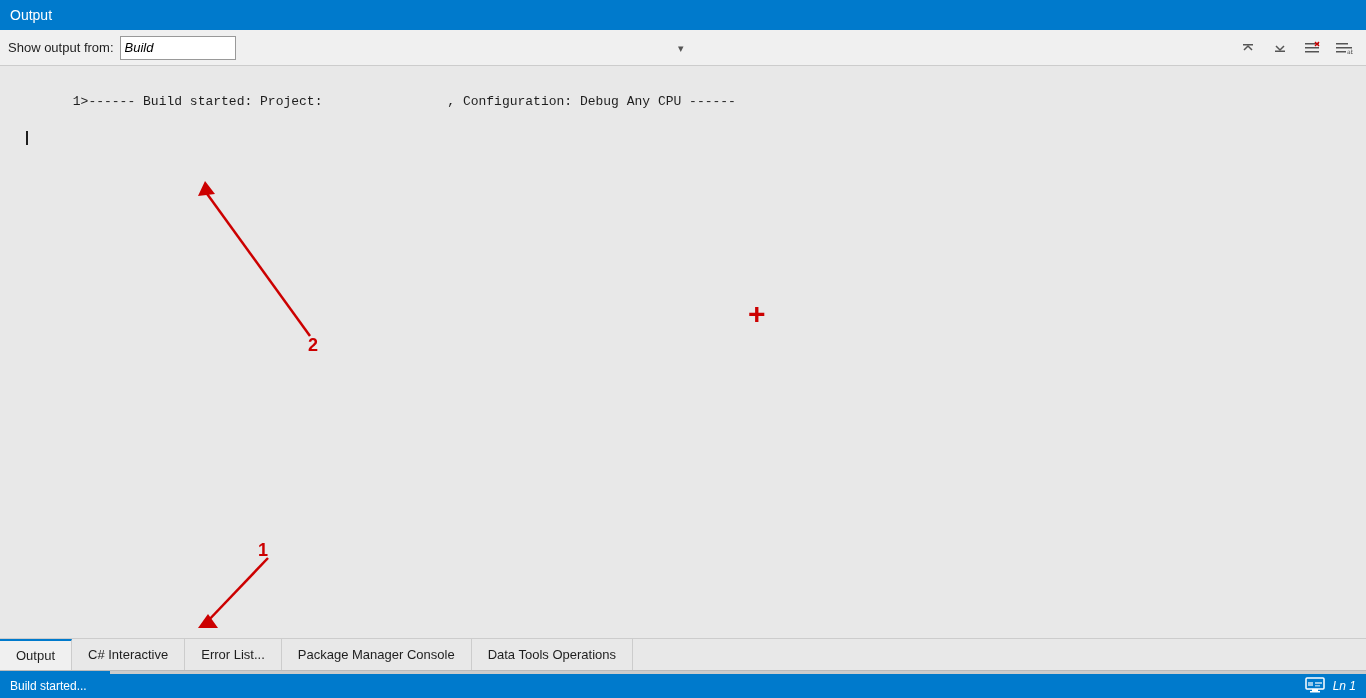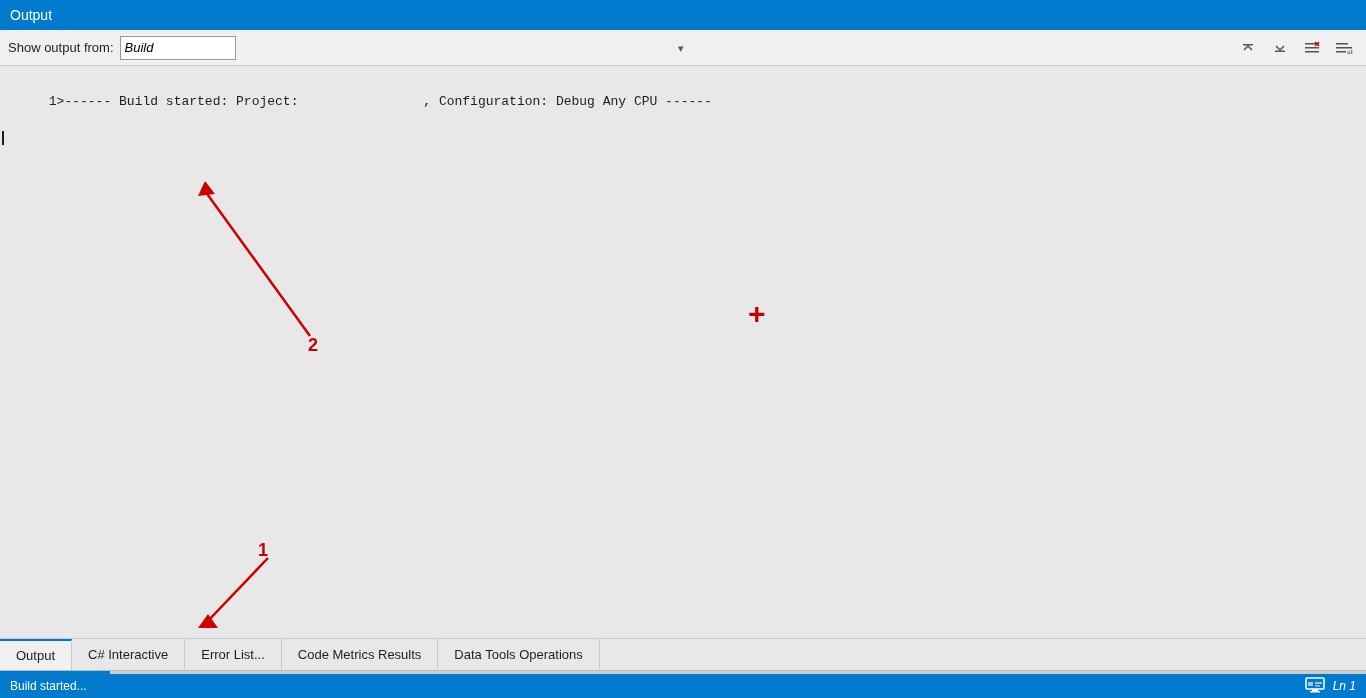--- a/index.html
+++ b/index.html
@@ -98,21 +98,21 @@
       align-items: center;
       justify-content: center;
       font-size: 14px;
       color: #444;
     }
 
     
     .output-area {
       flex: 1;
       background: #e8e8e8;
-      padding: 6px 2px;
+      padding: 6px 26px;
       font-family: 'Consolas', 'Courier New', monospace;
       font-size: 13px;
       color: #1e1e1e;
       position: relative;
       overflow: hidden;
     }
 
     .output-line {
       line-height: 1.5;
       white-space: pre;
@@ -279,21 +279,21 @@
     <div class="tab active">
       <span>Output</span>
     </div>
     <div class="tab">
       <span>C# Interactive</span>
     </div>
     <div class="tab">
       <span>Error List...</span>
     </div>
     <div class="tab">
-      <span>Code Metrics Results</span>
+      <span>Package Manager Console</span>
     </div>
     <div class="tab">
       <span>Data Tools Operations</span>
     </div>
   </div>
 
   <div style="height: 4px; background: #ccc; display: flex; border-top: 1px solid #bbb;">
     <div style="flex:1; background: #007acc; max-width: 110px;"></div>
     <div style="flex:1;"></div>
   </div>

